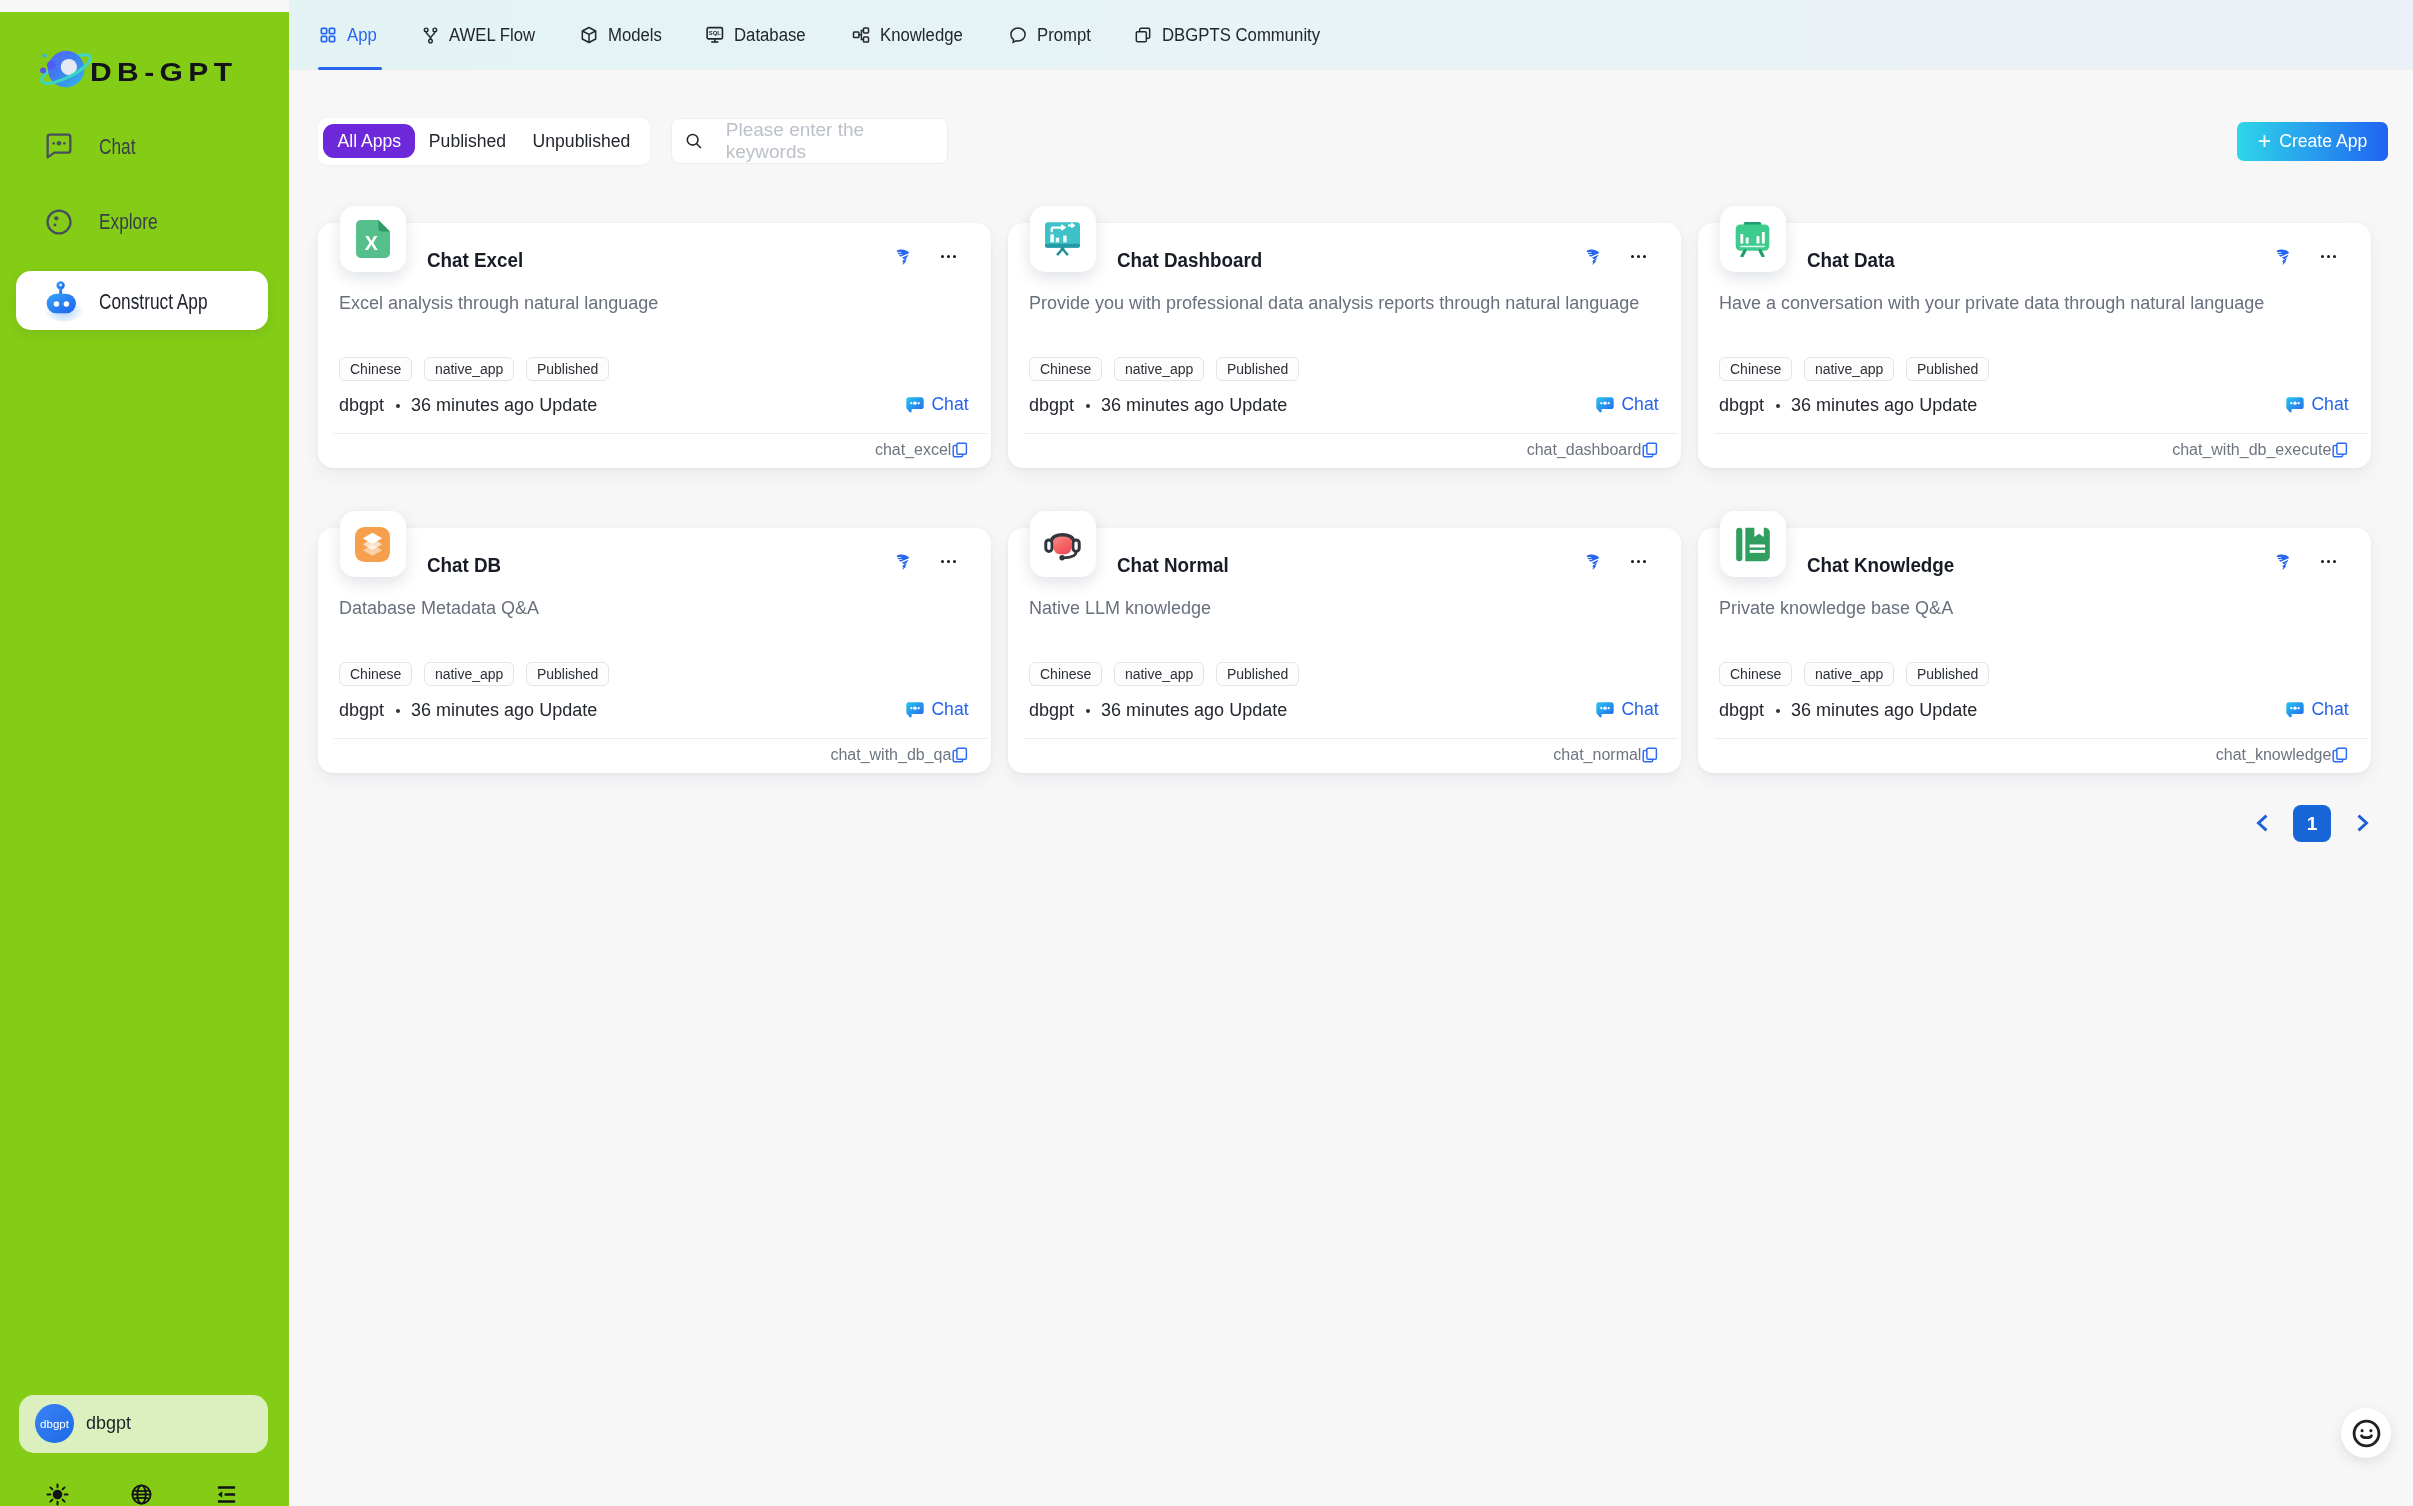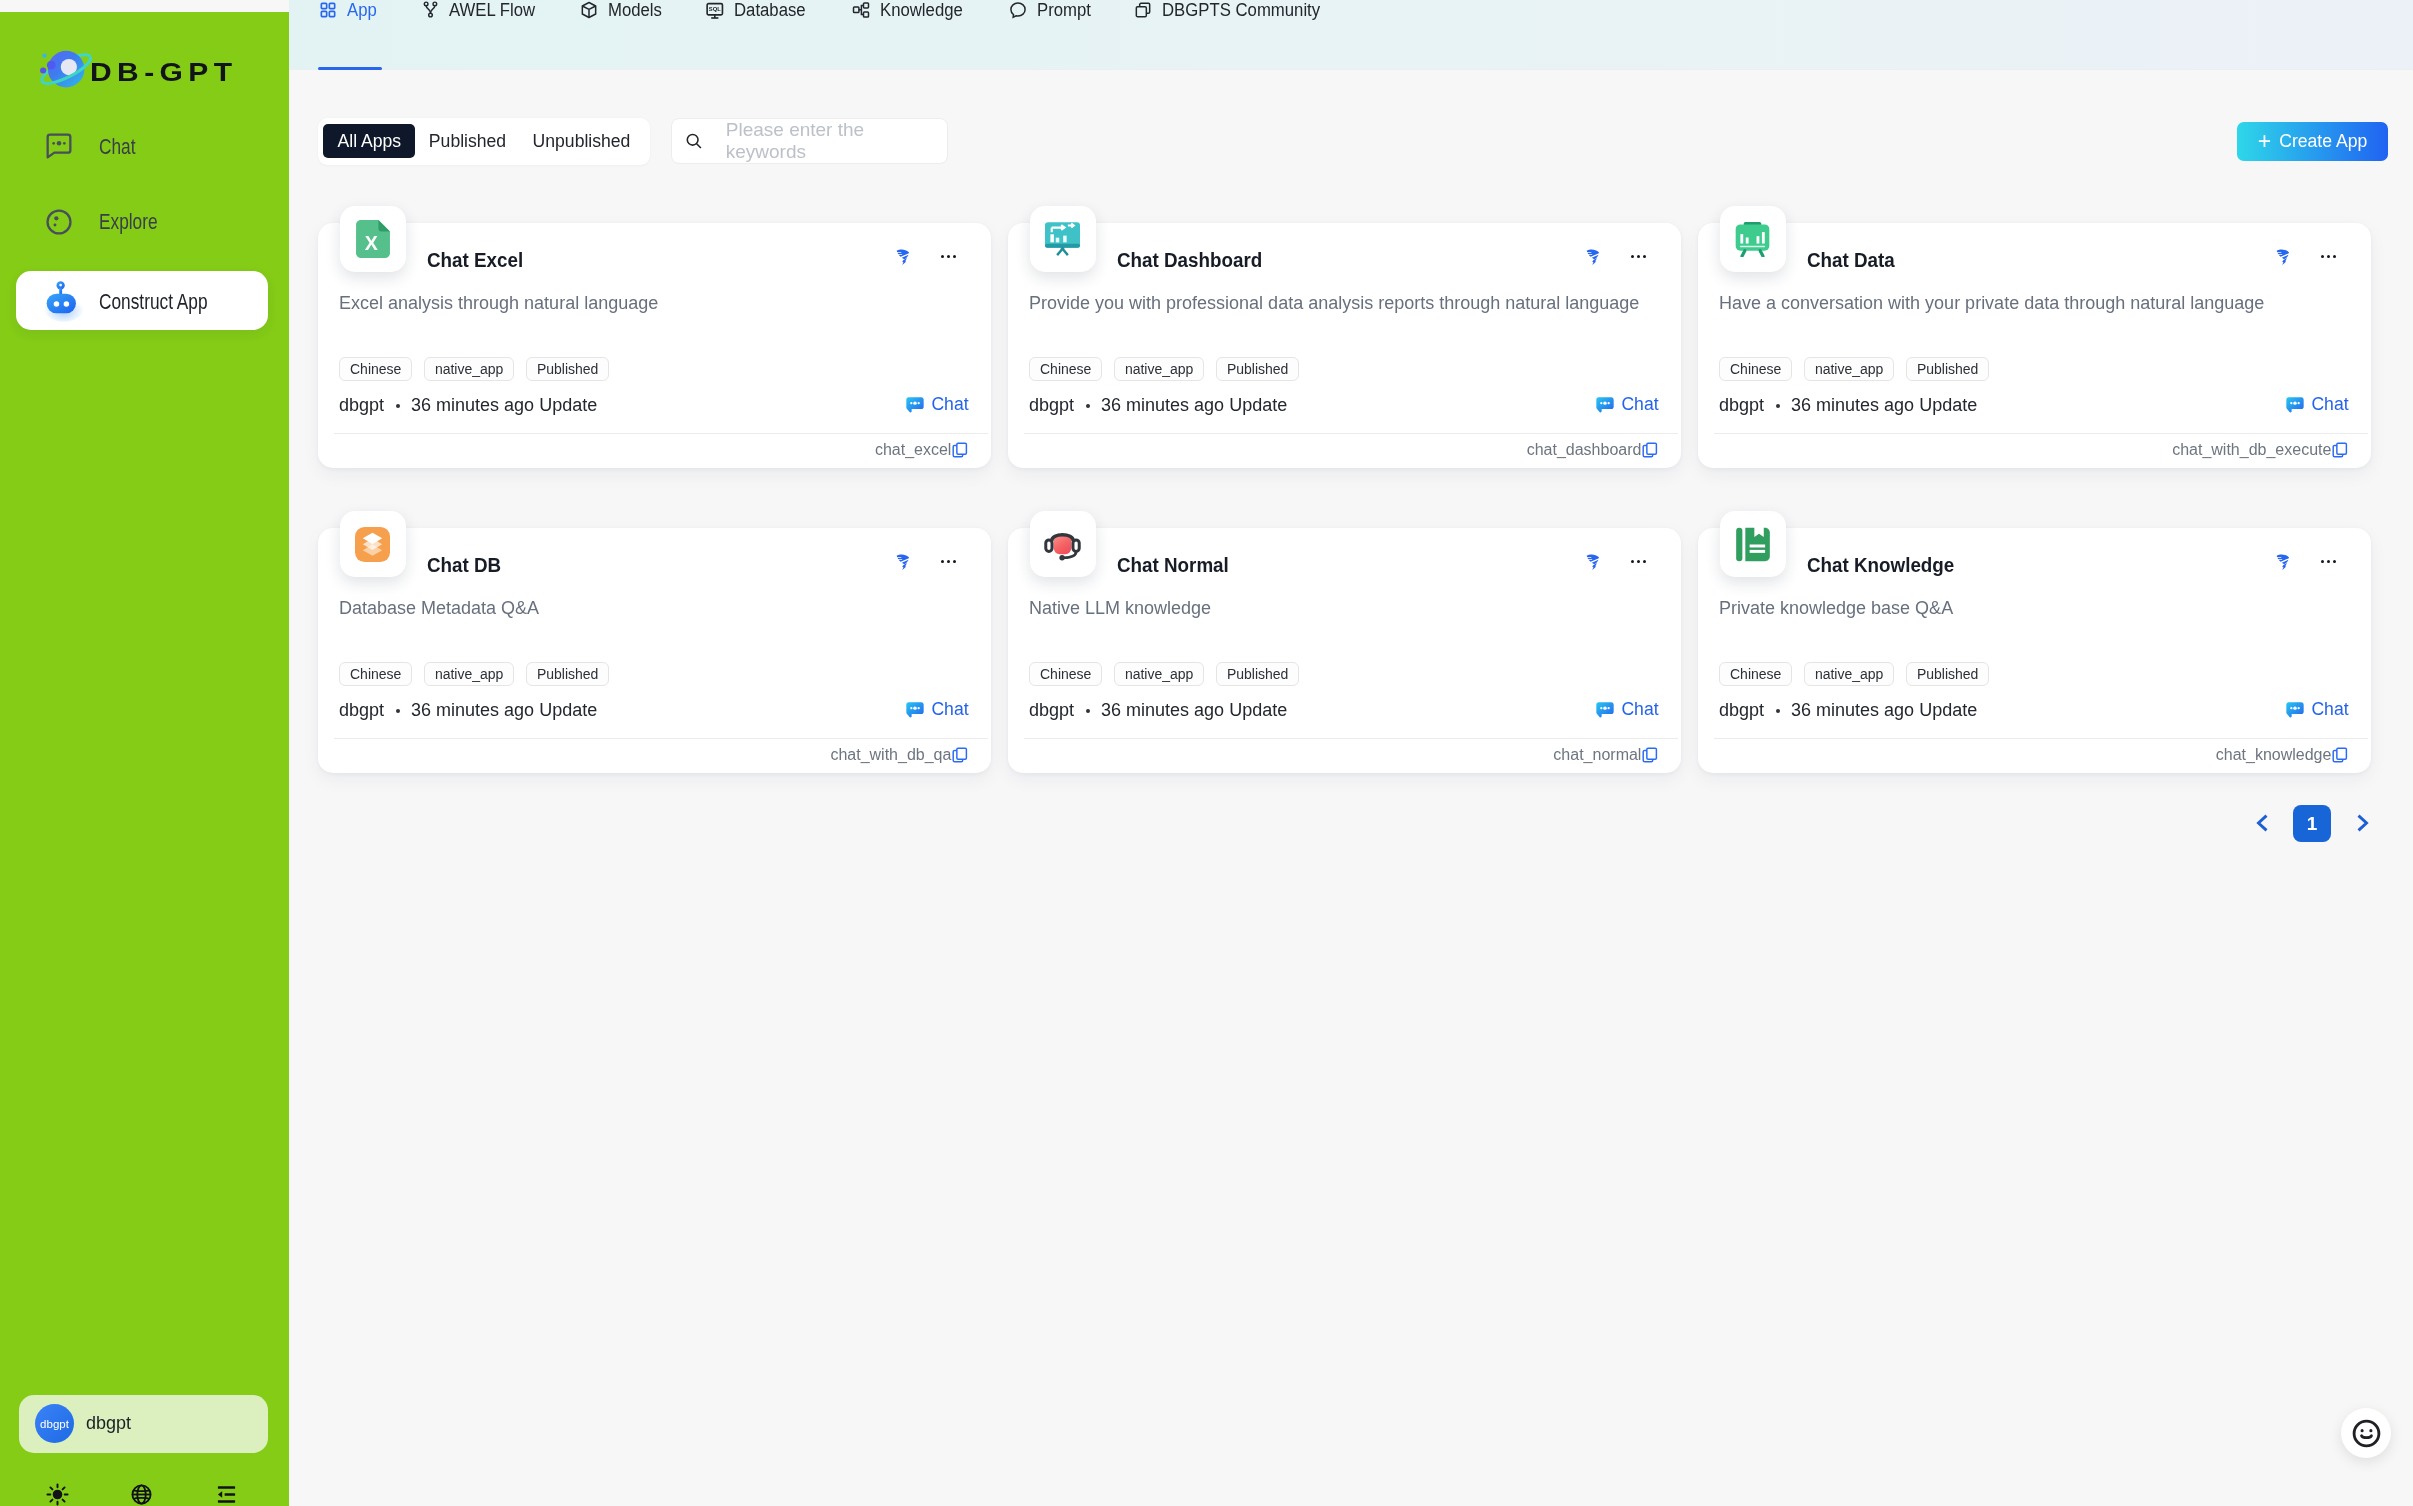--- a/index.html
+++ b/index.html
@@ -6,28 +6,28 @@
 html,body { -webkit-font-smoothing:antialiased; width:2413px; height:1506px; font-family:"Liberation Sans", sans-serif; background:#f7f7f8; overflow:hidden; position:relative; }
 .abs { position:absolute; }
 
 
 #sidebar { position:absolute; left:0; top:12px; width:289px; height:1506px; background:#84cc16; }
 .menu-txt { font-size:21.6px; color:#383e4a; transform:scaleX(0.8); transform-origin:0 0; }
 #construct { position:absolute; left:15.5px; top:259px; width:252px; height:59px; background:#fff; border-radius:15px; box-shadow:0 4px 12px rgba(30,40,80,.08); }
 
 
 #topnav { position:absolute; left:289px; top:0; width:2124px; height:70px; background:linear-gradient(90deg,#e3f3f4 0%,#e8f3f5 55%,#ecf1f7 100%); border-bottom:0.7px solid #eceef0; }
-.nav-item { position:absolute; top:0; height:70px; display:flex; gap:8.8px; font-size:18px; color:#23262d; }
+.nav-item { position:absolute; top:0; height:70px; display:flex; align-items:center; gap:8.8px; font-size:18px; color:#23262d; }
 .nav-item span { display:inline-block; transform:scaleX(0.93); transform-origin:0 50%; }
 .nav-item.active { color:#2866ee; }
 #nav-underline { position:absolute; left:318px; top:67px; width:64px; height:3.4px; background:#2866ee; border-radius:2px; }
 
 
 #filterbox { position:absolute; left:318px; top:118px; width:332px; height:47px; background:#fff; border-radius:9.5px; box-shadow:0 0.7px 2.7px rgba(0,0,0,.04); }
-#allapps { position:absolute; left:5.4px; top:6px; width:92px; height:34px; background:#0f172a; border-radius:5px; color:#fff; font-size:17.6px; display:flex; align-items:center; justify-content:center; }
+#allapps { position:absolute; left:5.4px; top:6px; width:92px; height:34px; background:#6d28d9; border-radius:11px; color:#fff; font-size:17.6px; display:flex; align-items:center; justify-content:center; }
 .filter-tab { position:absolute; top:0; height:47px; display:flex; align-items:center; font-size:17.6px; color:#23262d; }
 #searchbox { position:absolute; left:671px; top:118px; width:277px; height:46px; background:#fff; border:1.4px solid #ededee; border-radius:8px; display:flex; align-items:center; }
 #searchbox .ph { font-size:19px; color:#bcc1c9; margin-left:22px; }
 #createbtn { position:absolute; left:2237px; top:122px; width:151px; height:39px; border-radius:6.8px; background:linear-gradient(90deg,#2ed7e9,#2063f2); color:#fff; font-size:17.6px; display:flex; align-items:center; justify-content:center; gap:8px; }
 
 
 .card { position:absolute; width:673px; height:245px; background:#fff; border-radius:15px; box-shadow:0 1.4px 4px rgba(25,35,60,.04), 0 6.8px 17.6px rgba(25,35,60,.05); }
 .iconwrap { position:absolute; left:21.6px; top:-17px; width:66px; height:66px; background:#fff; border-radius:15px; box-shadow:0 6px 15px rgba(25,35,60,.13); display:flex; align-items:center; justify-content:center; }
 .ctitle { position:absolute; left:109px; top:26px; font-size:20px; font-weight:700; color:#171c26; transform:scaleX(0.94); transform-origin:0 0; }
 .dingtalk { position:absolute; left:578px; top:26px; }

